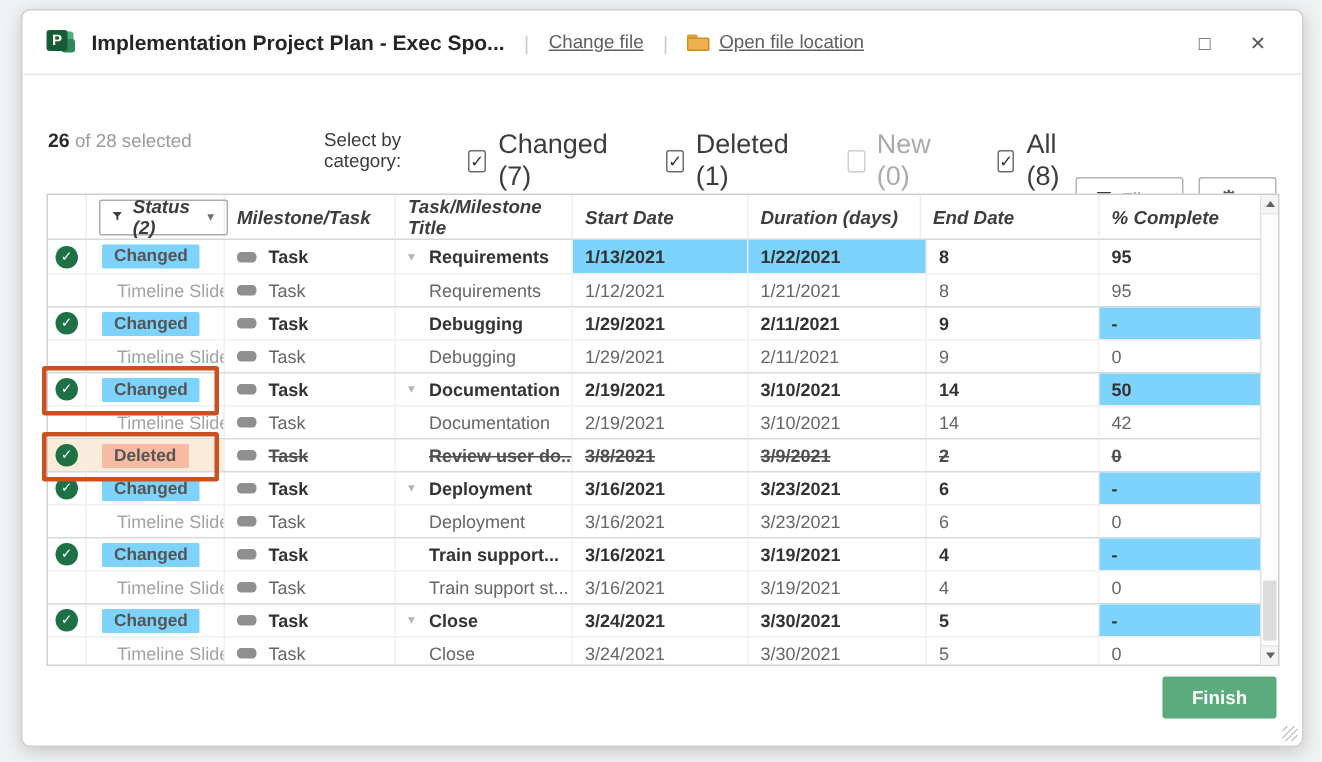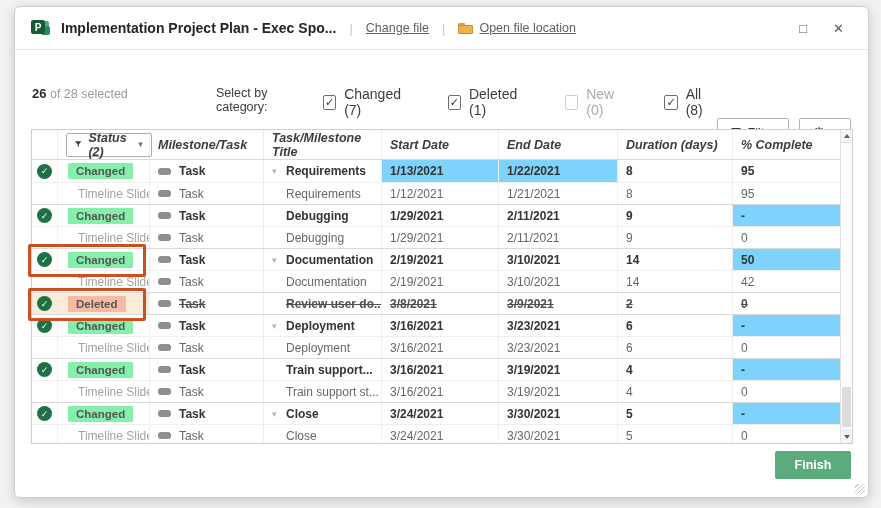--- a/index.html
+++ b/index.html
@@ -23,21 +23,21 @@
   .winbtn{font-size:13px;cursor:pointer;line-height:1;}
   
   .toolbar{display:flex;align-items:flex-start;height:30px;margin-top:36px;padding:0 17px;}
   .summary{width:184px;font-size:12.5px;color:#9a9a9a;flex:0 0 auto;}
   .summary b{color:#2b2b2b;font-size:13px;}
   .cat-label{font-size:12.5px;color:#3c3c3c;margin-right:10px;}
   .cats{display:flex;align-items:center;gap:36px;}
   .cat{display:flex;align-items:center;gap:8px;cursor:pointer;}
   .cbx{width:15px;height:15px;border:1.5px solid #6e6e6e;border-radius:2px;background:#fff;box-sizing:border-box;display:flex;align-items:center;justify-content:center;font-size:11px;font-weight:bold;color:#333;}
   .cat.disabled .cbx{border-color:#cfcfcf;}
-  .cat-text{font-size:14px;color:#3c3c3c;}
+  .cat-text{font-size:18px;color:#3c3c3c;}
   .cat.disabled .cat-text{color:#ababab;}
   .toolbtns{margin-left:auto;display:flex;align-items:center;gap:10px;}
   .btn-outline{display:flex;align-items:center;justify-content:center;gap:7px;height:27px;border:1px solid #b3b3b3;border-radius:2px;background:#fff;font-size:12.5px;color:#333;cursor:pointer;margin-top:32px;}
   .btn-filter{width:70px;}
   .btn-gear{width:50px;color:#555;}
   .gear-glyph{font-size:15px;line-height:1;}
   .caret{font-size:9px;color:#6e6e6e;line-height:1;}
   
   .table{position:absolute;left:16px;top:122px;width:822px;height:315px;border:1px solid #cfcfcf;box-sizing:border-box;background:#fff;}
   .thead{display:flex;height:30px;border-bottom:1px solid #d8d8d8;box-sizing:border-box;font-style:italic;}
@@ -46,21 +46,21 @@
   .status-box .caret{margin-left:2px;}
   .tbody{height:283px;overflow:hidden;}
   .trow{display:flex;height:22px;align-items:center;box-sizing:border-box;}
   .trow.gsep{border-top:1px solid #d9d9d9;}
   .trow.isep{border-top:1px solid #efefef;}
   .tc{height:100%;display:flex;align-items:center;padding-left:8px;box-sizing:border-box;border-right:1px solid #f0f0f0;font-size:12px;overflow:hidden;white-space:nowrap;}
   .trow.main .tc{color:#333;font-weight:bold;}
   .trow.slide .tc{color:#666;font-weight:normal;}
   .slide-label{color:#a3a3a3;margin-left:12px;font-weight:normal;}
   .badge{display:inline-block;padding:2px 8px;margin-left:2px;font-size:11.5px;font-weight:bold;color:#555;border-radius:1px;}
-  .badge.changed{background:#86efac;}
+  .badge.changed{background:#7dd3fc;}
   .badge.deleted{background:#f6bba2;}
   .chk{width:15px;height:15px;border-radius:50%;background:#1e7145;color:#fff;font-size:9px;display:flex;align-items:center;justify-content:center;margin:0 auto;cursor:pointer;}
   .tc.c0{padding-left:0;justify-content:center;}
   .pill{width:13px;height:7px;border-radius:3px;background:#8f8f8f;margin-right:8px;flex:0 0 auto;}
   .gutter{width:14px;flex:0 0 auto;color:#b3b3b3;font-size:9px;font-weight:normal;}
   .tc.hl{background:#7dd3fc;}
   .trow.strike .txt{text-decoration:line-through;}
   .trow.deleted-row .tc{color:#4f4f4f;}
   .trow.deleted-row .c0,.trow.deleted-row .c1{background:#faebdb;}
   
@@ -153,22 +153,22 @@
               <svg width="9" height="9" viewBox="0 0 10 10">
                 <path d="M0 0h10L6 4.5V9L4 7.5v-3z" fill="#3d3d3d"></path>
               </svg>
               <span>Status (2)</span>
               <span class="caret">▾</span>
             </span>
           </div>
           <div class="hcell" style="width: 114px;">Milestone/Task</div>
           <div class="hcell" style="width: 118px;">Task/Milestone Title</div>
           <div class="hcell" style="width: 117px;">Start Date</div>
+          <div class="hcell" style="width: 115px;">Duration (days)</div>
           <div class="hcell" style="width: 119px;">End Date</div>
-          <div class="hcell" style="width: 115px;">Duration (days)</div>
           <div class="hcell" style="width: 109px;">% Complete</div>
         </div>
       <div class="tbody" id="tbody">
           <div class="trow main">
             <div class="tc c0" style="width: 26px;">
               <span class="chk">✓</span>
             </div>
             <div class="tc c1" style="width: 92px;">
               <span class="badge changed">Changed</span>
             </div>

